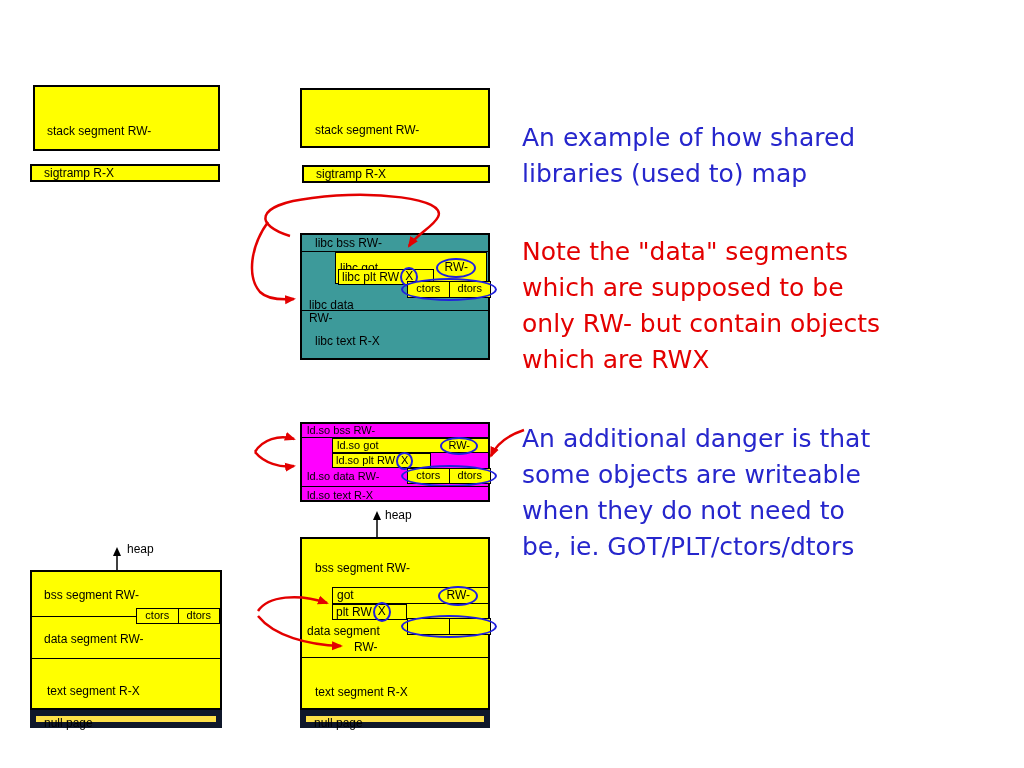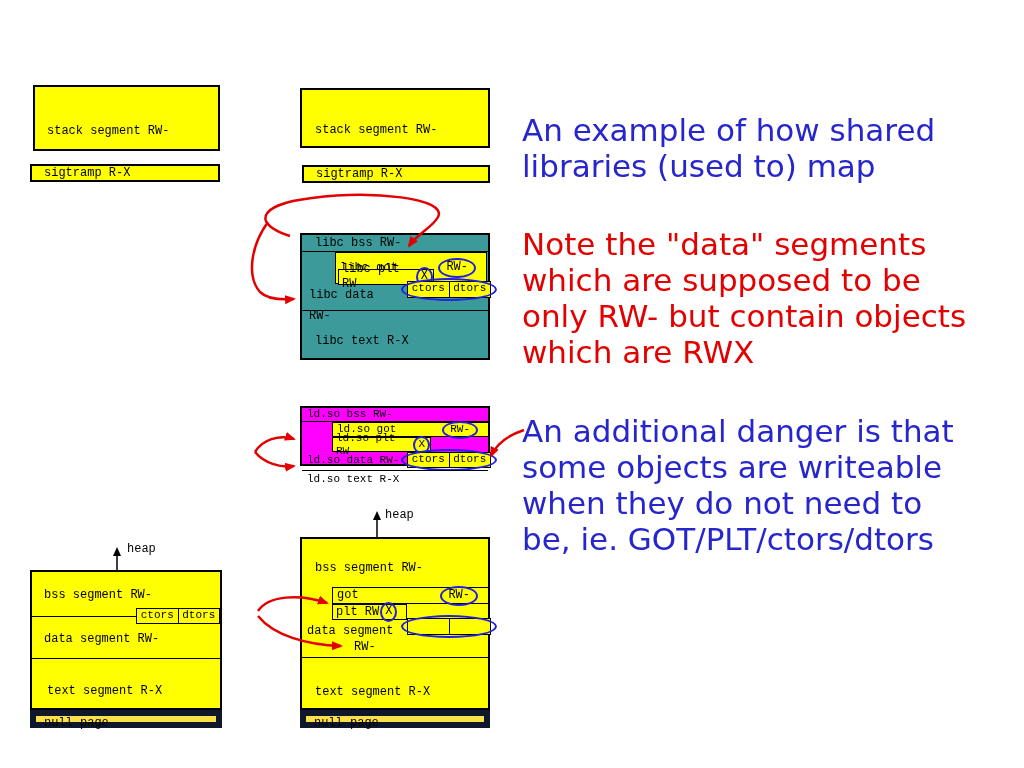--- a/index.html
+++ b/index.html
@@ -1,39 +1,39 @@
 <!DOCTYPE html>
 <html><head>
 <meta charset="utf-8">
 <style>
   html,body { margin:0; padding:0; background:#ffffff; }
   .slide { position:relative; width:1024px; height:768px; background:#ffffff; overflow:hidden;
            font-family:"DejaVu Sans", sans-serif; }
   .abs  { position:absolute; box-sizing:border-box; }
   .title{ left:0; top:26px; width:100%; text-align:center; font-weight:bold; font-size:27px; color:#000;
           font-family:"DejaVu Sans", sans-serif; letter-spacing:0.5px; }
-  .mono { font-family:Liberation Mono, monospace; font-size:12px; color:#000; line-height:15px; }
+  .mono { font-family:Liberation Sans, sans-serif; font-size:12px; color:#000; line-height:15px; }
   .sm   { font-size:11px; line-height:13px; }
   .seg  { background:#ffff00; border:2px solid #000; }
   .seg2 { background:#ffff00; border:1.5px solid #000; overflow:visible; }
   .teal { background:#3d9a9a; border:2px solid #000; }
   .mag  { background:#ff00ff; border:2px solid #000; }
   .nullp{ background:#fde047; border:6px solid #0f172a; }
   .hdiv { border-top:1.5px solid #000; height:0; }
   .rowflex { display:flex; align-items:center; justify-content:space-between; padding:0 10px 0 4px; }
   .rowleft { display:flex; align-items:center; padding-left:3px; }
   .circled   { border:2px solid #2020dd; border-radius:50%; padding:0 6px 1px; }
   .circledx  { border:2px solid #2020dd; border-radius:50%; padding:0 3px 1px; margin-left:1px; }
   .cd-box { background:#ffff00; border:1.5px solid #000; display:flex; }
   .cd-box .cell { flex:1; text-align:center; font-size:11px; line-height:13px; }
   .cd-box .cell-r { border-left:1.5px solid #000; }
   .haloed::after { content:""; position:absolute; inset:-4px -7px; border:2px solid #2020dd;
                    border-radius:50%; pointer-events:none; }
   .ml { white-space:pre-line; }
-  .note { font-size:31px; line-height:36px; }
+  .note { font-size:25px; line-height:36px;margin-top:8px; }
   .blue { color:#2626cc; }
   .red  { color:#e30000; }
   .legend { font-size:21px; line-height:29px; color:#000; }
   .red-arrow { fill:none; stroke:#e30000; stroke-width:2.5px; }
   .blk-arrow { fill:none; stroke:#000; stroke-width:1.5px; }
   svg.overlay { left:0; top:0; z-index:40; pointer-events:none; }
 </style>
 </head>
 <body>
 
@@ -58,31 +58,31 @@
     <span class="abs mono" style="left:13px;top:1px">libc bss RW-</span>
     <div class="abs hdiv" style="left:0;top:16px;width:100%"></div>
     <div class="abs seg2 rowflex" style="left:33px;top:17px;width:152px;height:32px">
       <span class="mono">libc got</span>
       <span class="mono circled">RW-</span>
     </div>
     <div class="abs seg2 rowleft" style="left:36px;top:34px;width:96px;height:16px">
       <span class="mono">libc plt RW</span>
         <span class="mono circledx">X</span>
     </div>
-    <span class="abs mono ml" style="left:7px;top:50px;line-height:21px">libc data
+    <span class="abs mono ml" style="left:7px;top:64px;line-height:13px">libc data
 RW-</span>
     <div class="abs cd-box haloed" style="left:105px;top:46px;width:84px;height:17px">
       <span class="cell mono">ctors</span>
         <span class="cell cell-r mono">dtors</span>
     </div>
     <div class="abs hdiv" style="left:0;top:75px;width:100%"></div>
     <span class="abs mono" style="left:13px;top:99px">libc text R-X</span>
   </div>
 
-  <div class="abs mag" style="left:300px;top:406px;width:190px;height:60px">
+  <div class="abs mag" style="left:300px;top:422px;width:190px;height:80px">
     <span class="abs mono sm" style="left:5px;top:0px">ld.so bss RW-</span>
     <div class="abs hdiv" style="left:0;top:13px;width:100%"></div>
     <div class="abs seg2 rowflex" style="left:30px;top:14px;width:157px;height:15px">
       <span class="mono sm">ld.so got</span>
       <span class="mono sm circled">RW-</span>
     </div>
     <div class="abs seg2 rowleft" style="left:30px;top:29px;width:99px;height:15px">
       <span class="mono sm">ld.so plt RW</span>
         <span class="mono sm circledx">X</span>
     </div>

